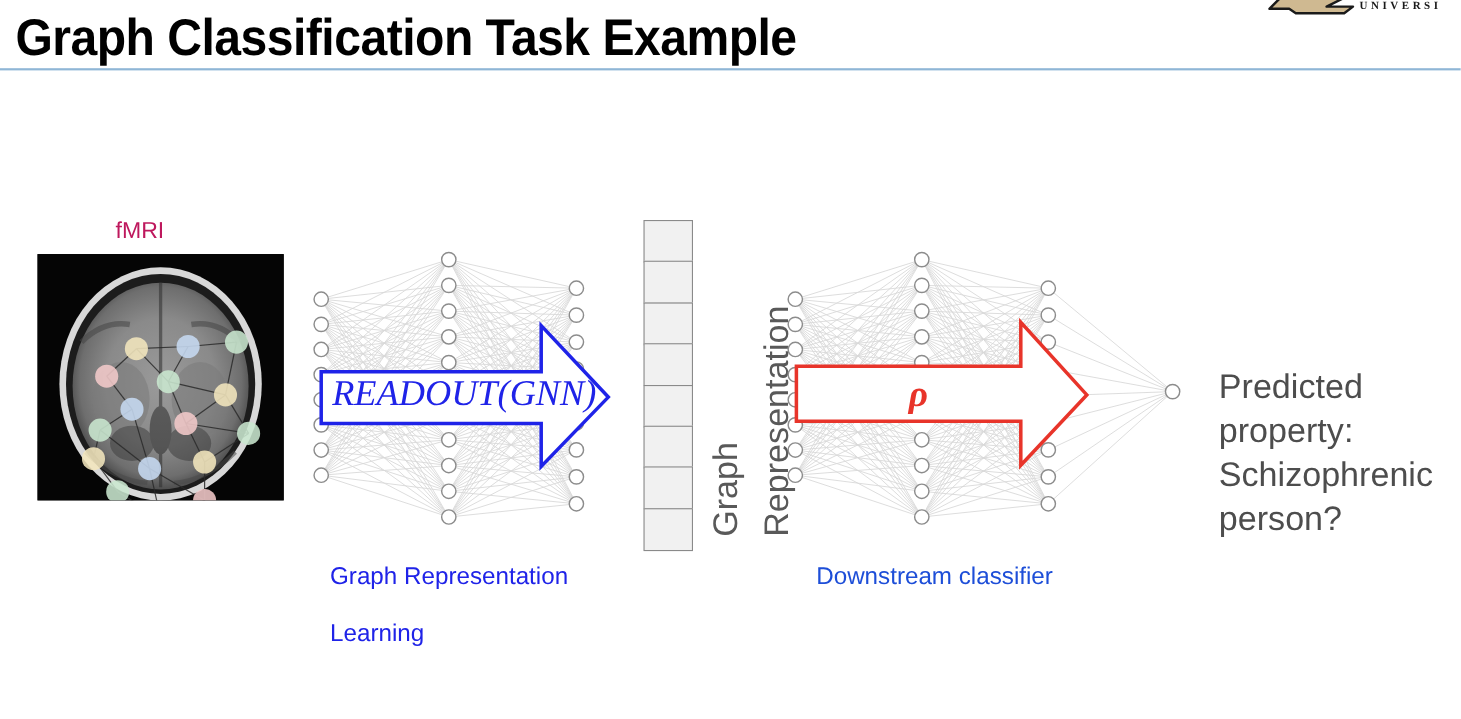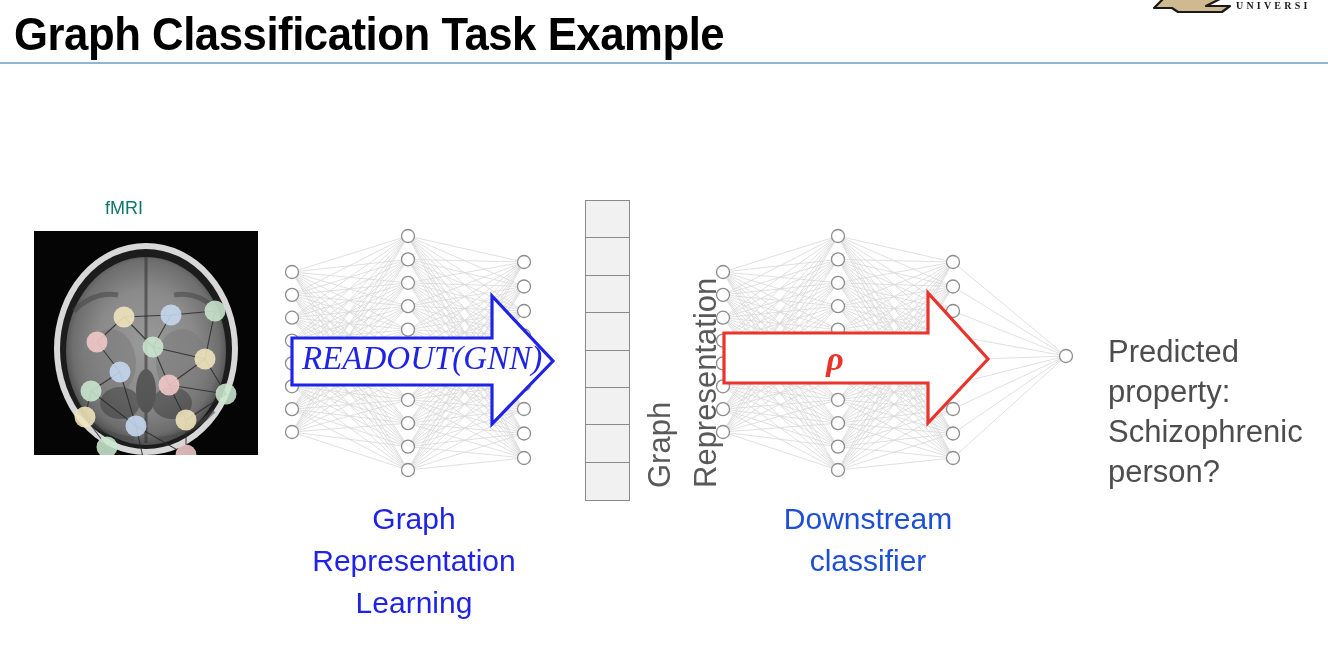--- a/index.html
+++ b/index.html
@@ -24,29 +24,29 @@
     position:absolute;right:-6px;top:-14px;width:190px;height:40px;
   }
   #purdue-logo .logo-word{
     position:absolute;left:92px;top:14px;
     font-family:"Liberation Serif",serif;font-weight:bold;font-size:10px;
     letter-spacing:3.2px;color:#1a1a1a;white-space:nowrap;
   }
   
   #fmri-label{
     position:absolute;left:105px;top:198px;
-    font-size:18px;color:#0f766e;
+    font-size:21px;color:#be185d;
   }
   #brain-panel{
     position:absolute;left:34px;top:231px;width:224px;height:224px;
     background:#050505;overflow:hidden;
   }
   
   .caption{
-    position:absolute;text-align:center;font-size:30px;line-height:42px;
+    position:absolute;font-size:22px;line-height:52px;
   }
   #caption-grl{left:300px;top:498px;width:228px;color:#1f23e8;}
   #caption-ds{left:742px;top:498px;width:252px;color:#1d4ed8;}
   #predicted-text{
     position:absolute;left:1108px;top:332px;width:216px;text-align:left;
     font-size:31px;line-height:40px;color:#4d4d4d;
   }
   
   .vlabel{
     position:absolute;font-size:31px;color:#595959;white-space:nowrap;

